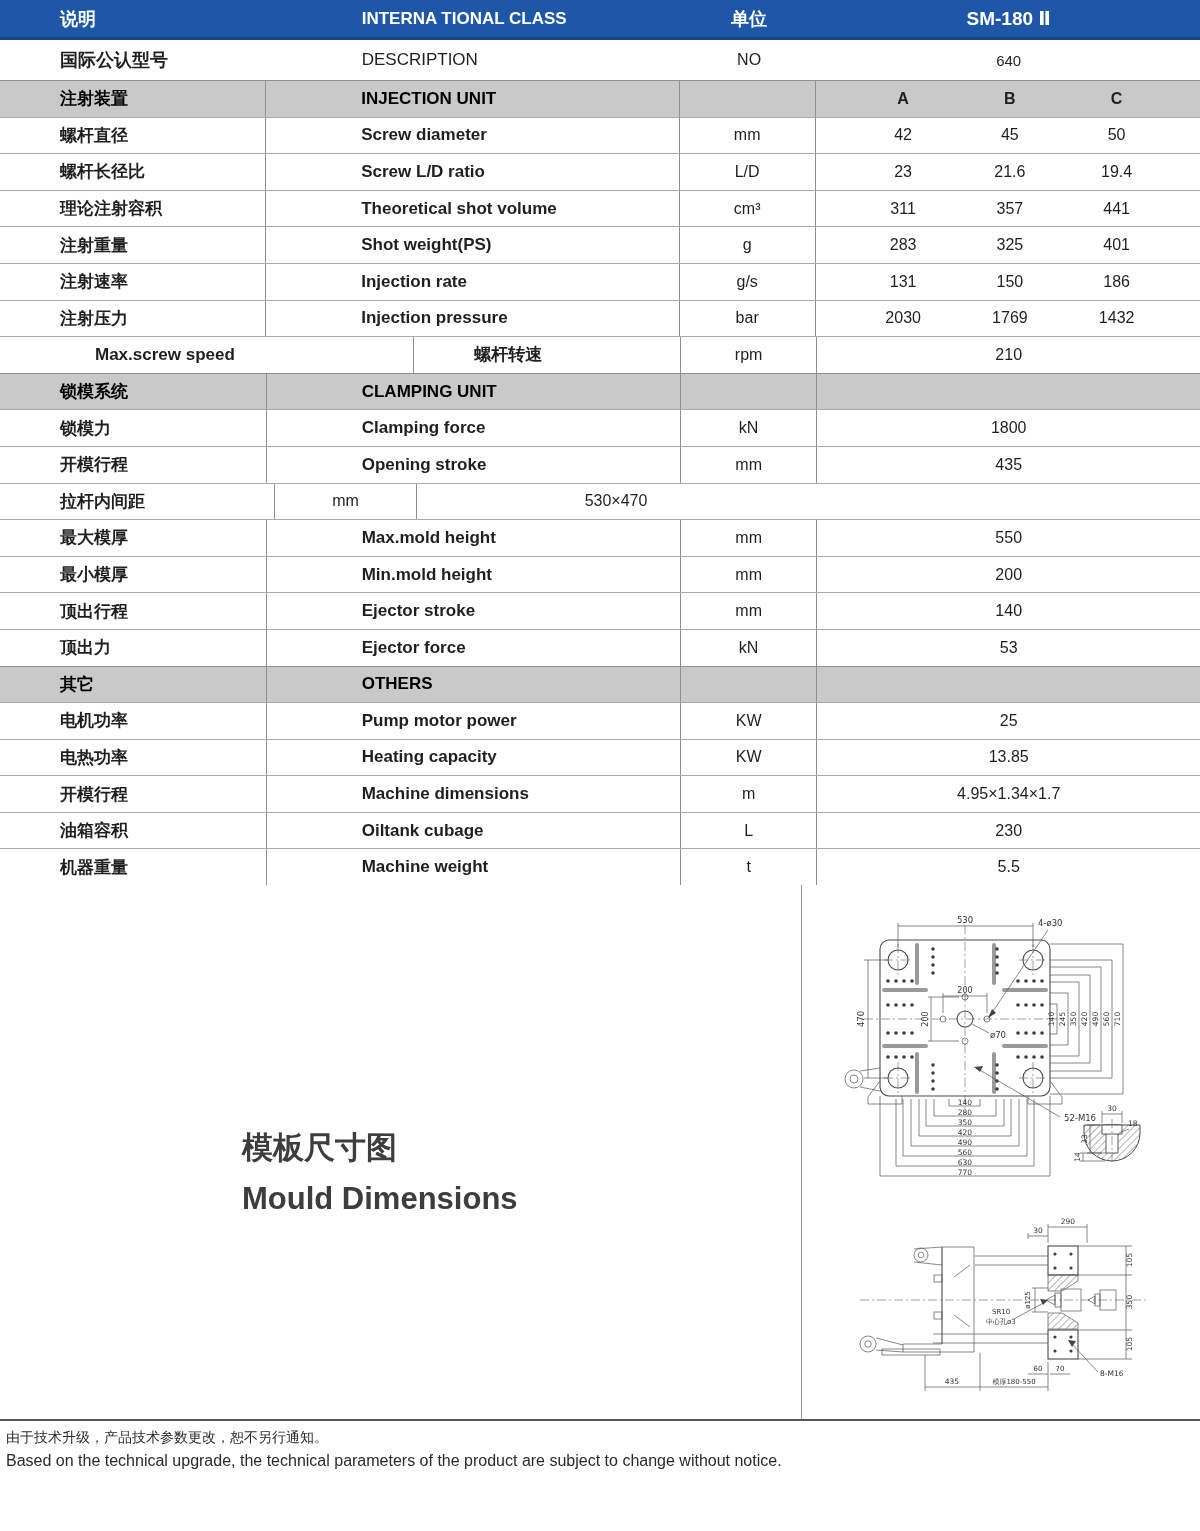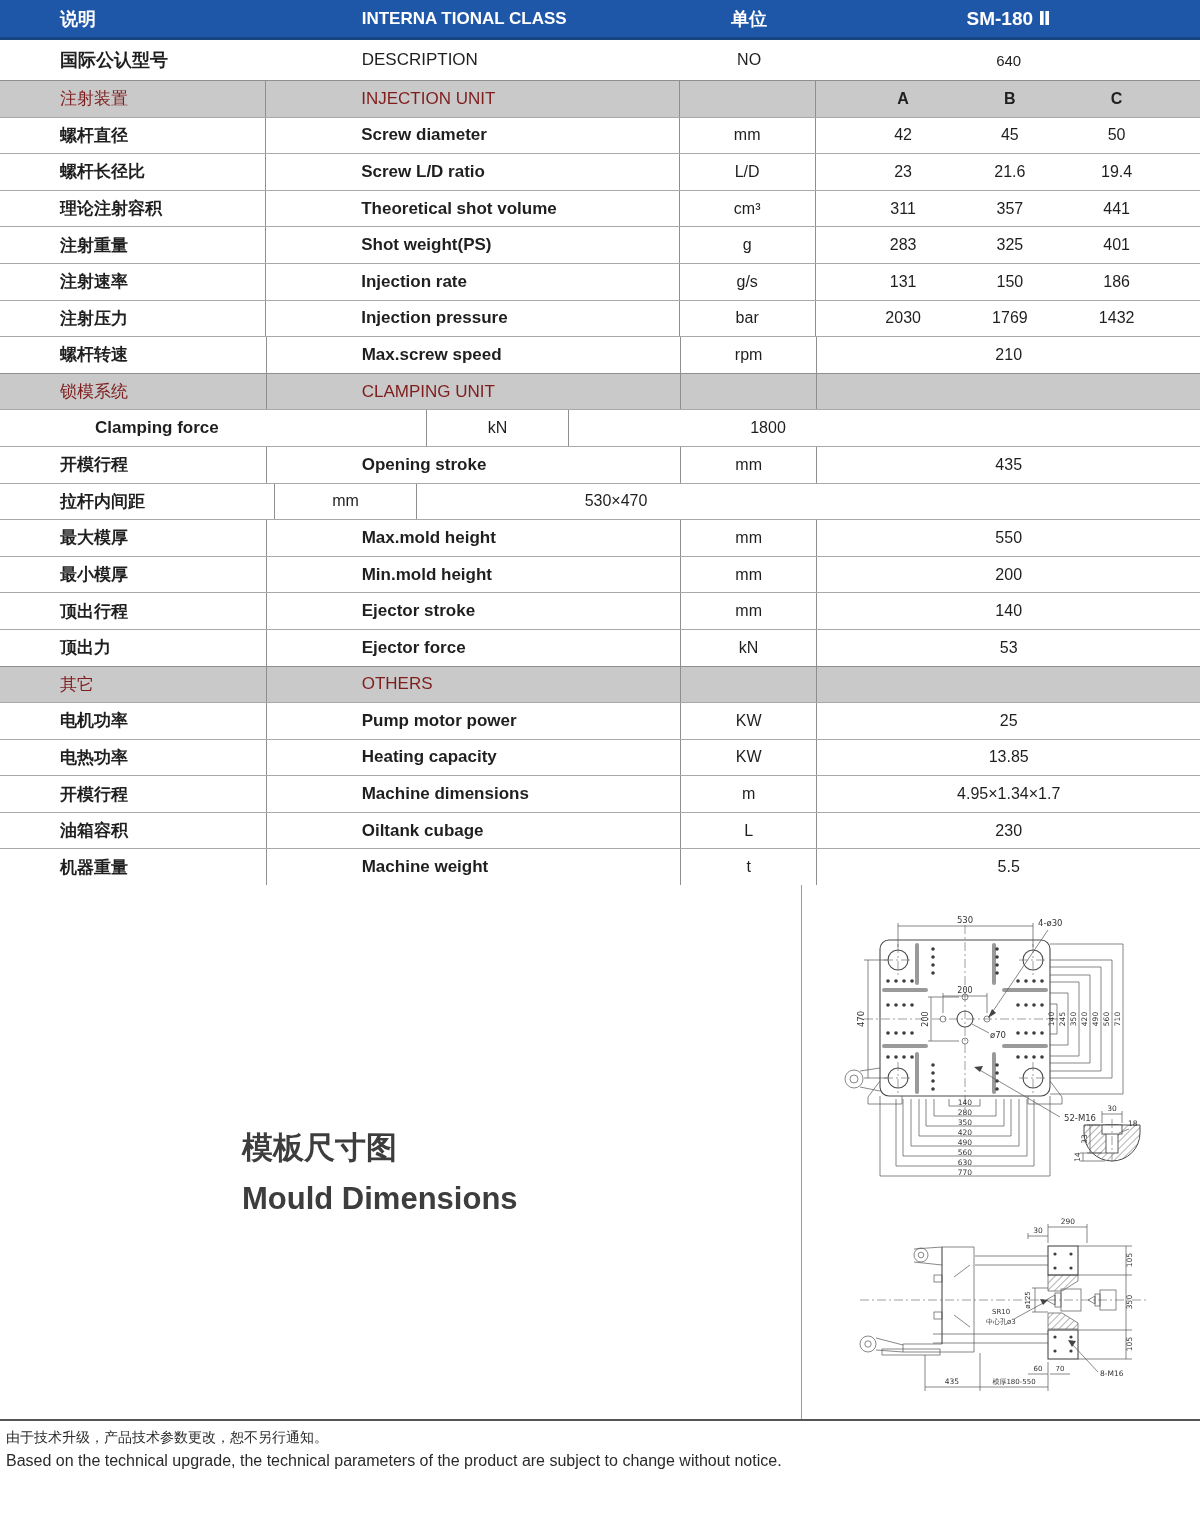--- a/index.html
+++ b/index.html
@@ -22,21 +22,21 @@
   .r .c1, .r .c2, .r .c3 { border-right:1px solid #8f8f8f; }
   .r-head .c1, .r-head .c2, .r-head .c3,
   .r-desc .c1, .r-desc .c2, .r-desc .c3 { border-right:none; }
   .r-head .c1 { font-size:18px; font-weight:700; }
   .r-head .c2 { font-size:17px; font-weight:700; }
   .r-head .c3 { font-size:18px; font-weight:700; }
   .r-head .c4 { font-size:19px; font-weight:700; }
   .r-desc .c1 { font-size:18px; font-weight:700; }
   .r-desc .c2, .r-desc .c3 { font-weight:400; }
   .r-desc .c4 { font-size:15px; }
-  .r-sec .c1, .r-sec .c2 { font-weight:400; color:#7f1d1d; }
+  .r-sec .c1, .r-sec .c2 { font-weight:700; color:#000000; }
   .r-sec .c4.three span { font-weight:600; }
 
   
   .mould { display:flex; height:536px; border-bottom:2px solid #555; }
   .mould-left { width:802px; position:relative; border-right:1px solid #9b9b9b;padding-left:12px; }
   .mould-title-zh { position:absolute; left:242px; top:242px; font-size:31px; font-weight:700; color:#3d3d3d; }
   .mould-title-en { position:absolute; left:242px; top:296px; font-size:31px; font-weight:700; color:#3d3d3d; }
   .mould-right { width:398px; position:relative; }
   svg text { font-family:"DejaVu Sans","Liberation Sans",sans-serif; fill:#333; }
   .ln  { stroke:#4a4a4a; stroke-width:1.1; fill:none; }
@@ -143,34 +143,35 @@
       <div class="c c2">Injection pressure</div>
       <div class="c c3">bar</div>
       <div class="c c4 three">
         <span>2030</span>
         <span>1769</span>
         <span>1432</span>
       </div>
     </div>
 
     <div class="r">
+      <div class="c c2">Max.screw speed</div>
       <div class="c c1">螺杆转速</div>
-      <div class="c c2">Max.screw speed</div>
       <div class="c c3">rpm</div>
       <div class="c c4">210</div>
     </div>
 
     <div class="r r-sec">
       <div class="c c1">锁模系统</div>
       <div class="c c2">CLAMPING UNIT</div>
       <div class="c c3"></div>
       <div class="c c4"></div>
     </div>
 
     <div class="r">
+      <div class="c c1">锁模力</div>
       <div class="c c2">Clamping force</div>
       <div class="c c3">kN</div>
       <div class="c c4">1800</div>
     </div>
 
     <div class="r">
       <div class="c c1">开模行程</div>
       <div class="c c2">Opening stroke</div>
       <div class="c c3">mm</div>
       <div class="c c4">435</div>

